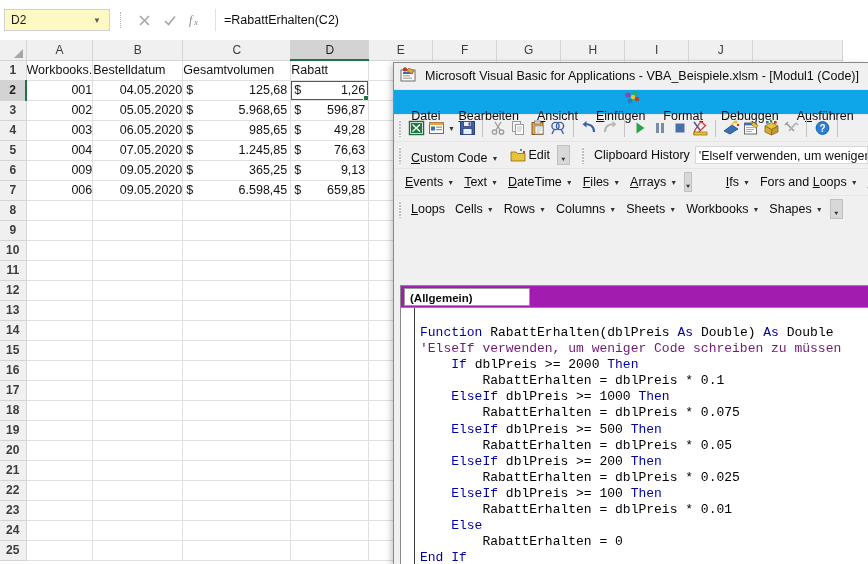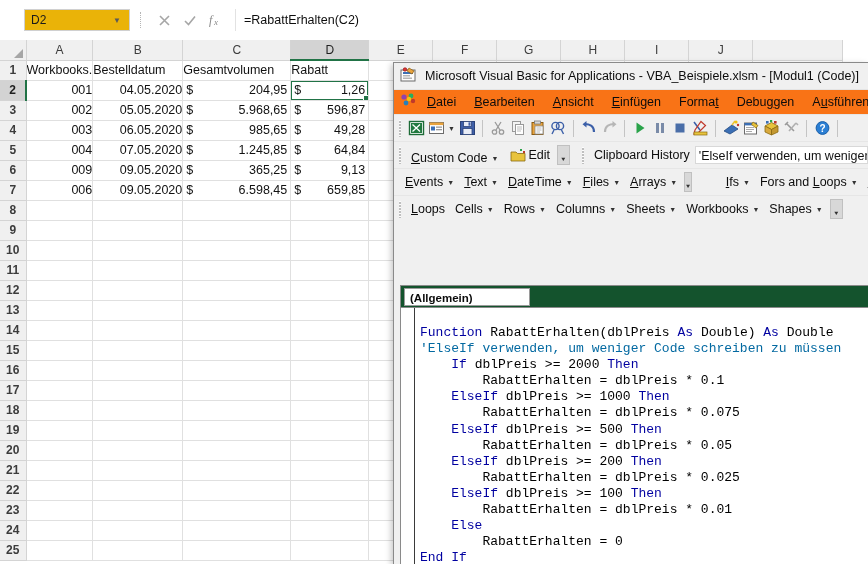--- a/index.html
+++ b/index.html
@@ -23,25 +23,25 @@
   .excel-formula-bar {
     position: absolute;
     left: 0; top: 0;
     width: 868px; height: 40px;
     background: #ffffff;
     border-bottom: 1px solid #d4d4d4;
     display: flex;
     align-items: center;
   }
   .name-box {
-    margin-left: 24px;
+    margin-left: 4px;
     width: 106px;
     height: 22px;
     border: 1px solid #d0d0d0;
-    background: #eab308;
+    background: #fef9c3;
     display: flex;
     align-items: center;
     font-size: 12px;
     color: #1a1a1a;
     box-sizing: border-box;
   }
   .name-box .nb-text { padding-left: 6px; flex: 1; }
   .name-box .nb-arrow {
     width: 16px;
     text-align: center;
@@ -197,23 +197,25 @@
     padding-left: 6px;
     background: #f0f0f0;
     color: #0c0c0c;
     font-size: 12.5px;
   }
   .vbe-title .ttl { margin-left: 8px; }
 
   .vbe-menu {
     height: 24px;
     display: flex;
-    background: #f97316;
+    align-items: center;
+    background: #0ea5e9;
     border-top: 1px solid #e4e4e4;
     padding-left: 3px;
+    flex-direction: column;
   }
   .gripper {
     width: 6px; height: 17px;
     margin-right: 3px;
     background:
       linear-gradient(to bottom, #ffffff 50%, #b6b6b6 50%);
     background-size: 2px 3px;
     background-repeat: repeat-y;
     background-position: 2px 0;
     opacity: .85;
@@ -295,21 +297,21 @@
     background: #ffffff;
     border: 1px solid #8a8a8a;
     border-right: none; border-bottom: none;
     box-sizing: border-box;
     overflow: hidden;
   }
   .cp-drop {
     height: 22px;
     display: flex;
     align-items: center;
-    background: #14532d;
+    background: #a21caf;
     border-bottom: 1px solid #8a8a8a;
     padding: 2px 3px;
     box-sizing: border-box;
   }
   .cp-combo {
     height: 18px;
     line-height: 18px;
     background: #ffffff;
     border: 1px solid #9a9a9a;
     padding: 0 5px;
@@ -335,21 +337,21 @@
     flex: 1;
     padding: 17px 0 0 5px;
     font-family: "Liberation Mono", "DejaVu Sans Mono", monospace;
     font-size: 13px;
     line-height: 16.1px;
     white-space: pre;
     color: #0a0a64;
     overflow: hidden;
   }
   .kw  { color: #0000a0; }
-  .cmt { color: #0369a1; }
+  .cmt { color: #701a75; }
   .pl  { color: #000000; }
 </style>
 </head>
 <body>
 
 <div id="app">
 
   <div class="excel-formula-bar">
     <div class="name-box">
       <span class="nb-text">D2</span>
@@ -422,21 +424,21 @@
             <td class="cell"></td>
             <td class="cell"></td>
           </tr>
           <tr>
             <th class="rowhdr sel">2</th>
             <td class="cell r">001</td>
             <td class="cell r">04.05.2020</td>
             <td class="cell" style="padding: 0px;">
               <div class="money">
                 <span>$</span>
-                <span>204,95</span>
+                <span>125,68</span>
               </div>
             </td>
             <td class="cell cur" style="padding: 0px; position: relative;">
               <div class="money">
                 <span>$</span>
                 <span>1,26</span>
               </div>
               <div class="cur-box"></div>
             </td>
             <td class="cell"></td>
@@ -501,21 +503,21 @@
             <td class="cell r">07.05.2020</td>
             <td class="cell" style="padding: 0px;">
               <div class="money">
                 <span>$</span>
                 <span>1.245,85</span>
               </div>
             </td>
             <td class="cell" style="padding: 0px;">
               <div class="money">
                 <span>$</span>
-                <span>64,84</span>
+                <span>76,63</span>
               </div>
             </td>
             <td class="cell"></td>
             <td class="cell"></td>
             <td class="cell"></td>
             <td class="cell"></td>
             <td class="cell"></td>
             <td class="cell"></td>
             <td class="cell"></td>
           </tr>

